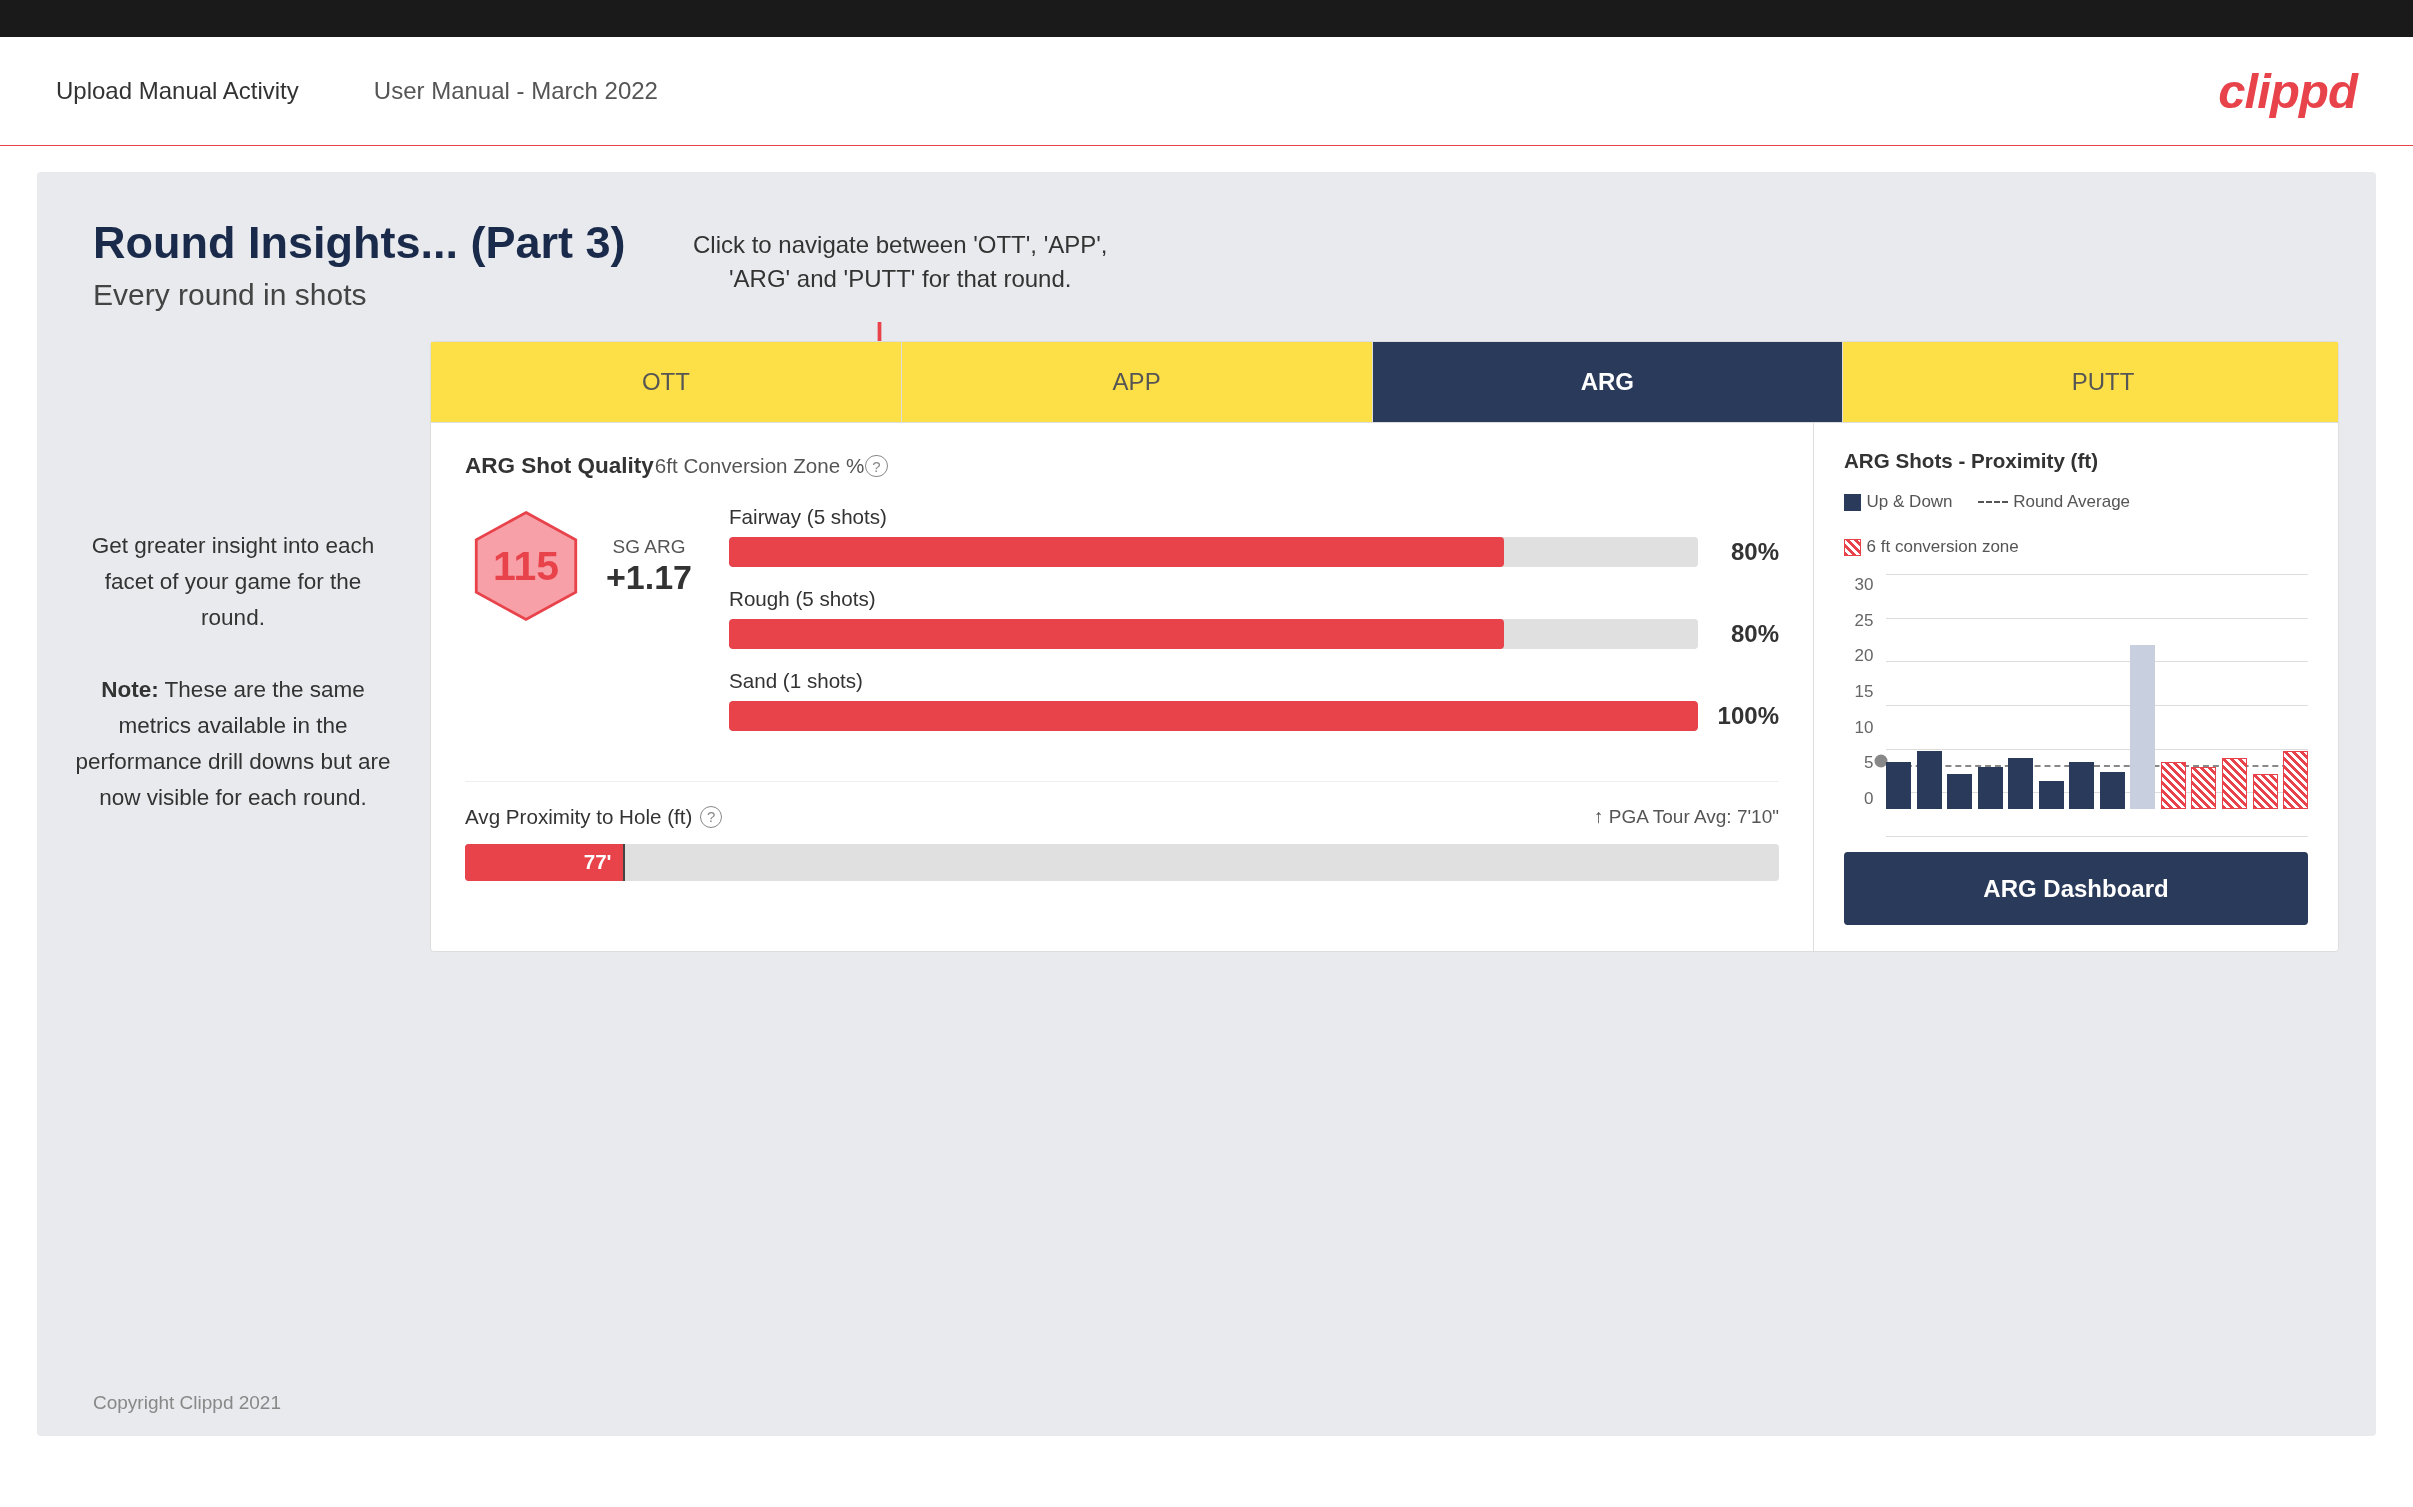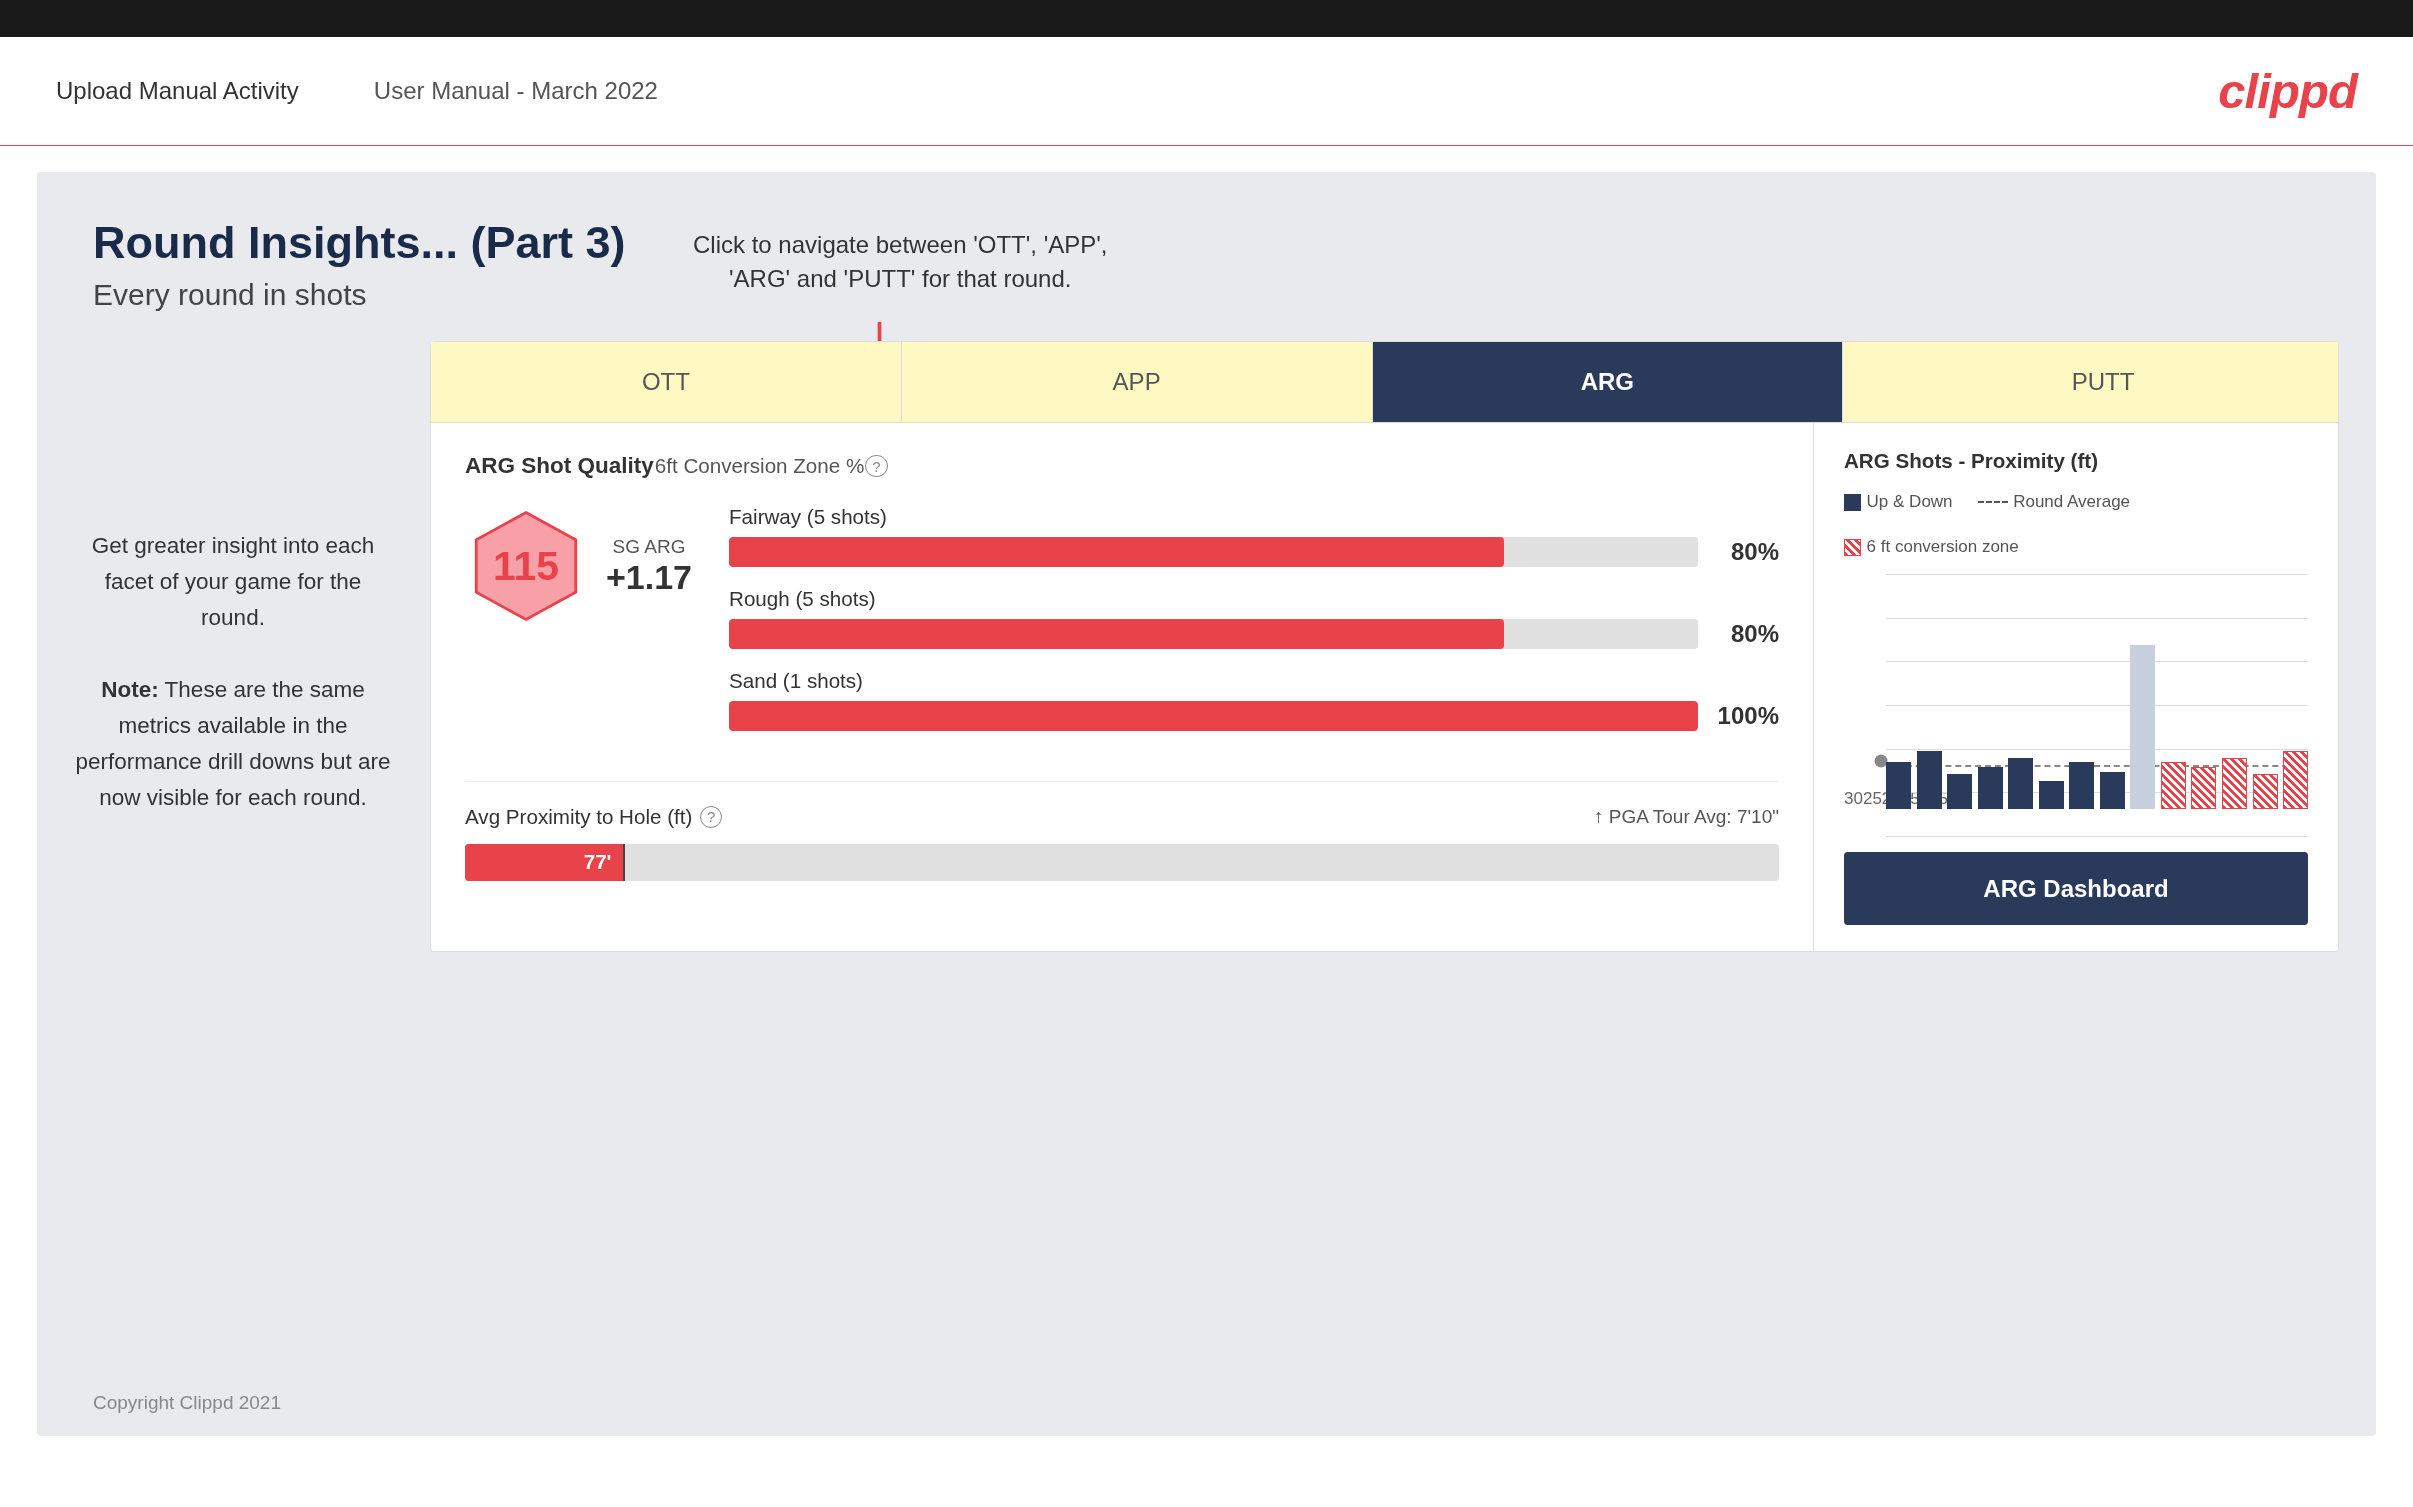--- a/index.html
+++ b/index.html
@@ -132,21 +132,21 @@
     }
 
     .tab {
       flex: 1;
       padding: 26px 19px;
       text-align: center;
       font-size: 24px;
       color: #555;
       border-right: 0.9px solid #ddd;
       cursor: pointer;
-      background: #fef9c3;
+      background: #fde047;
     }
 
     .tab:last-child {
       border-right: none;
       padding-left: 44px;
     }
 
     .tab.active {
       background: #2a3a5a;
       color: #fff;
@@ -411,21 +411,21 @@
       margin-bottom: 15px;
     }
 
     .chart-y-axis {
       position: absolute;
       left: 0;
       top: 0;
       bottom: 28px;
       width: 37px;
       display: flex;
-      flex-direction: row;
+      flex-direction: column;
       justify-content: space-between;
       align-items: flex-end;
       padding-right: 7.5px;
     }
 
     .y-label {
       font-size: 17px;
       color: #666;
     }
 

